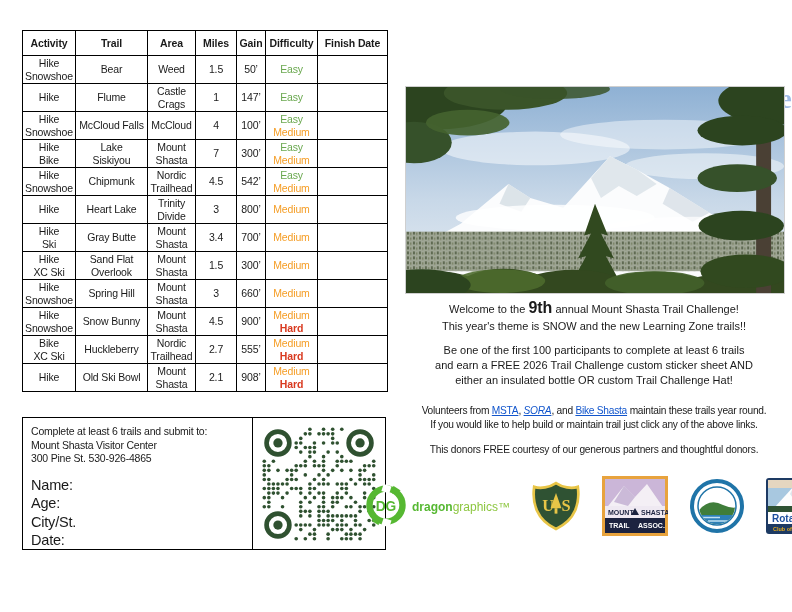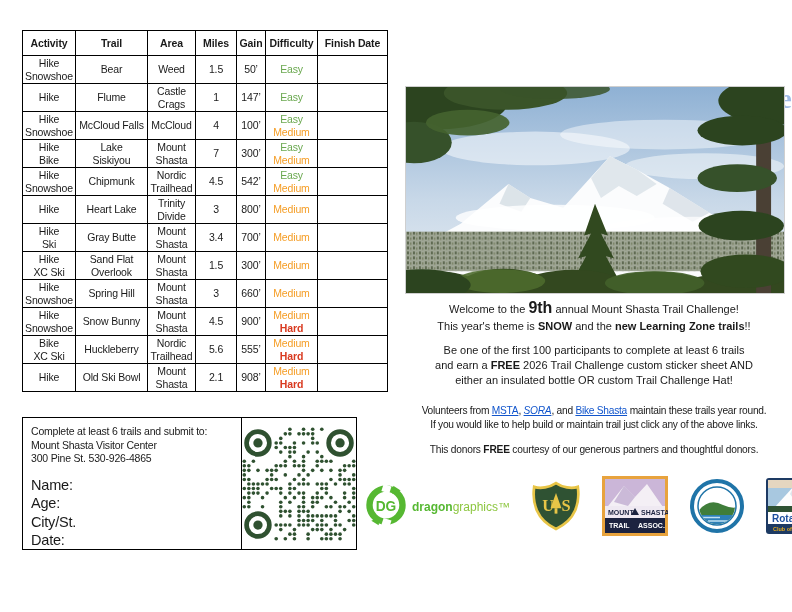--- a/index.html
+++ b/index.html
@@ -8,21 +8,21 @@
 
   
   table.trail{position:absolute;left:22px;top:30px;width:365px;border-collapse:collapse;
               table-layout:fixed;font-size:10.5px;letter-spacing:-0.15px;}
   table.trail th,table.trail td{border:1.5px solid #000;text-align:center;vertical-align:middle;
               padding:1px 1px;line-height:12.5px;}
   table.trail th{font-size:10.5px;font-weight:bold;height:22px;letter-spacing:-0.1px;}
   table.trail td{height:25px;}
 
   
-  .submit-box{position:absolute;left:22px;top:417px;width:335px;height:133px;
+  .submit-box{position:absolute;left:22px;top:417px;width:364px;height:133px;
               border:1.5px solid #000;box-sizing:border-box;display:flex;}
   .submit-left{width:230px;padding:7px 6px 4px 8px;box-sizing:border-box;
                border-right:1.5px solid #000;}
   .submit-left .small{font-size:10.5px;line-height:13.5px;letter-spacing:-0.2px;}
   .submit-left .fields{margin-top:10px;font-size:14.5px;line-height:18.5px;letter-spacing:-0.2px;}
   .qr-wrap{flex:1;display:flex;align-items:center;justify-content:center;}
 
   
   .right-col{position:absolute;left:396px;top:0;width:396px;height:612px;}
   .flyer-title{position:absolute;top:40px;left:0;width:100%;text-align:right;
@@ -31,21 +31,21 @@
   .photo{position:absolute;left:9px;top:86px;width:380px;height:208px;
          border:1px solid #cfcfcf;box-sizing:border-box;}
   .para{position:absolute;left:0;width:100%;text-align:center;}
   .p-welcome{top:299px;font-size:11px;line-height:17px;}
   .p-welcome .big{font-size:16px;font-weight:bold;}
   .p-offer{top:343px;font-size:11px;line-height:15px;}
   .p-volunteers{top:404px;font-size:10.2px;line-height:14px;letter-spacing:-0.25px;}
   .p-donors{top:444px;font-size:10.2px;letter-spacing:-0.2px;}
   .p-links{top:459px;font-size:11px;font-weight:bold;}
   .p-links .lnk{margin:0 16px;}
-  b.inline{font-weight:bold;}
+  b.inline{font-weight:normal;}
   .lnk{text-decoration:underline;cursor:pointer;}
   .logo-row{position:absolute;top:476px;left:0;width:100%;display:flex;
             justify-content:center;align-items:center;gap:22px;}
   .logo{display:flex;flex-direction:row;align-items:center;}
 </style>
 </head>
 <body>
 
 <div class="page">
 
@@ -158,21 +158,21 @@
           <td>Mount<br>Shasta</td>
           <td>4.5</td>
           <td>900’</td>
           <td><span style="color: rgb(245, 157, 37);">Medium</span><br><span style="color: rgb(217, 58, 32); font-weight: bold;">Hard</span></td>
           <td></td>
         </tr>
         <tr>
           <td>Bike<br>XC Ski</td>
           <td>Huckleberry</td>
           <td>Nordic<br>Trailhead</td>
-          <td>5.6</td>
+          <td>2.7</td>
           <td>555’</td>
           <td><span style="color: rgb(245, 157, 37);">Medium</span><br><span style="color: rgb(217, 58, 32); font-weight: bold;">Hard</span></td>
           <td></td>
         </tr>
         <tr>
           <td>Hike</td>
           <td>Old Ski Bowl</td>
           <td>Mount<br>Shasta</td>
           <td>2.1</td>
           <td>908’</td>

